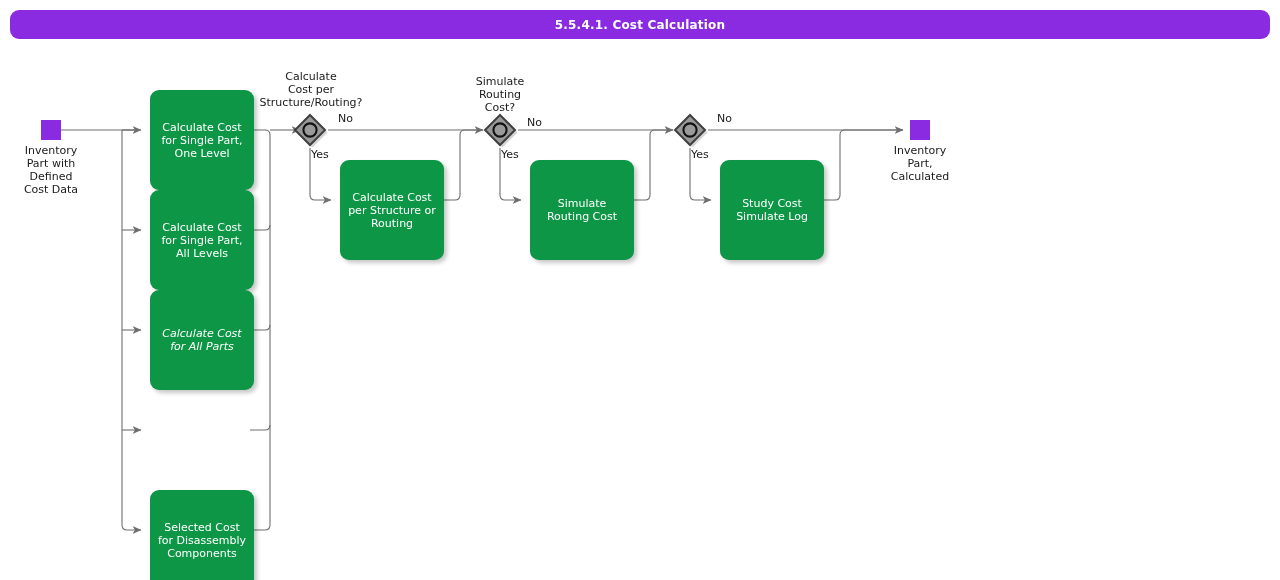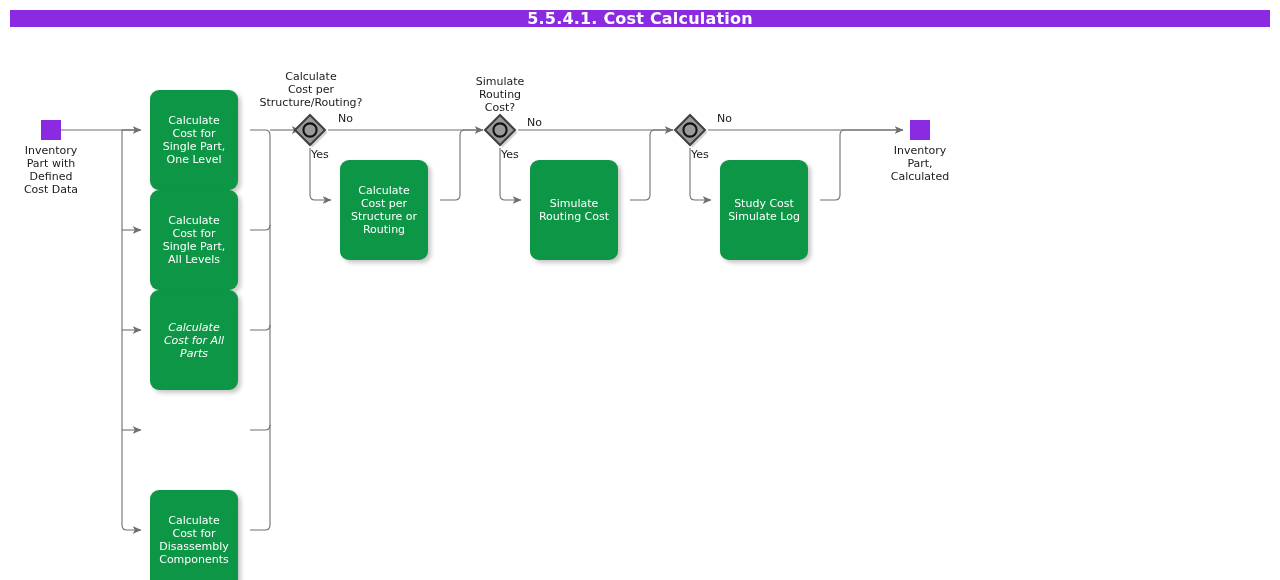--- a/index.html
+++ b/index.html
@@ -16,29 +16,30 @@
     height: 580px;
     background: #ffffff;
     overflow: hidden;
   }
   
   .title-bar {
     position: absolute;
     left: 10px;
     top: 10px;
     width: 1260px;
-    height: 17px;
+    height: 29px;
     background: #8A2BE2;
     color: #ffffff;
-    font-size: 16px;
+    font-size: 12px;
     font-weight: bold;
     display: flex;
     align-items: center;
     justify-content: center;
     letter-spacing: 0.2px;
+    border-radius: 9px;
   }
   
   #wires {
     position: absolute;
     left: 0;
     top: 0;
     width: 1280px;
     height: 580px;
     pointer-events: none;
   }
@@ -53,21 +54,21 @@
     position: absolute;
     text-align: center;
     font-size: 11px;
     color: #1a1a1a;
     line-height: 13px;
     white-space: pre-line;
   }
   
   .task {
     position: absolute;
-    width: 88px;
+    width: 104px;
     height: 100px;
     background: #0E9647;
     border-radius: 9px;
     box-shadow: 3px 3px 4px rgba(0,0,0,0.22);
     color: #ffffff;
     font-size: 11px;
     line-height: 13px;
     display: flex;
     align-items: center;
     justify-content: center;
@@ -167,21 +168,21 @@
 All Levels</span>
   </div>
 
   <div class="task" style="left:150px; top:290px;font-style:italic;">
     <span>Calculate Cost
 for All Parts</span>
   </div>
 
 
   <div class="task" style="left:150px; top:490px;">
-    <span>Calculate Cost
+    <span>Selected Cost
 for Disassembly
 Components</span>
   </div>
 
   <div class="gateway-label" style="left:251px; top:70px; width:120px;">Calculate
 Cost per
 Structure/Routing?</div>
   <div class="gateway" style="left:292px; top:112px;">
     <svg width="36" height="36" viewBox="0 0 36 36">
       <g transform="translate(1.5,1.5)">

